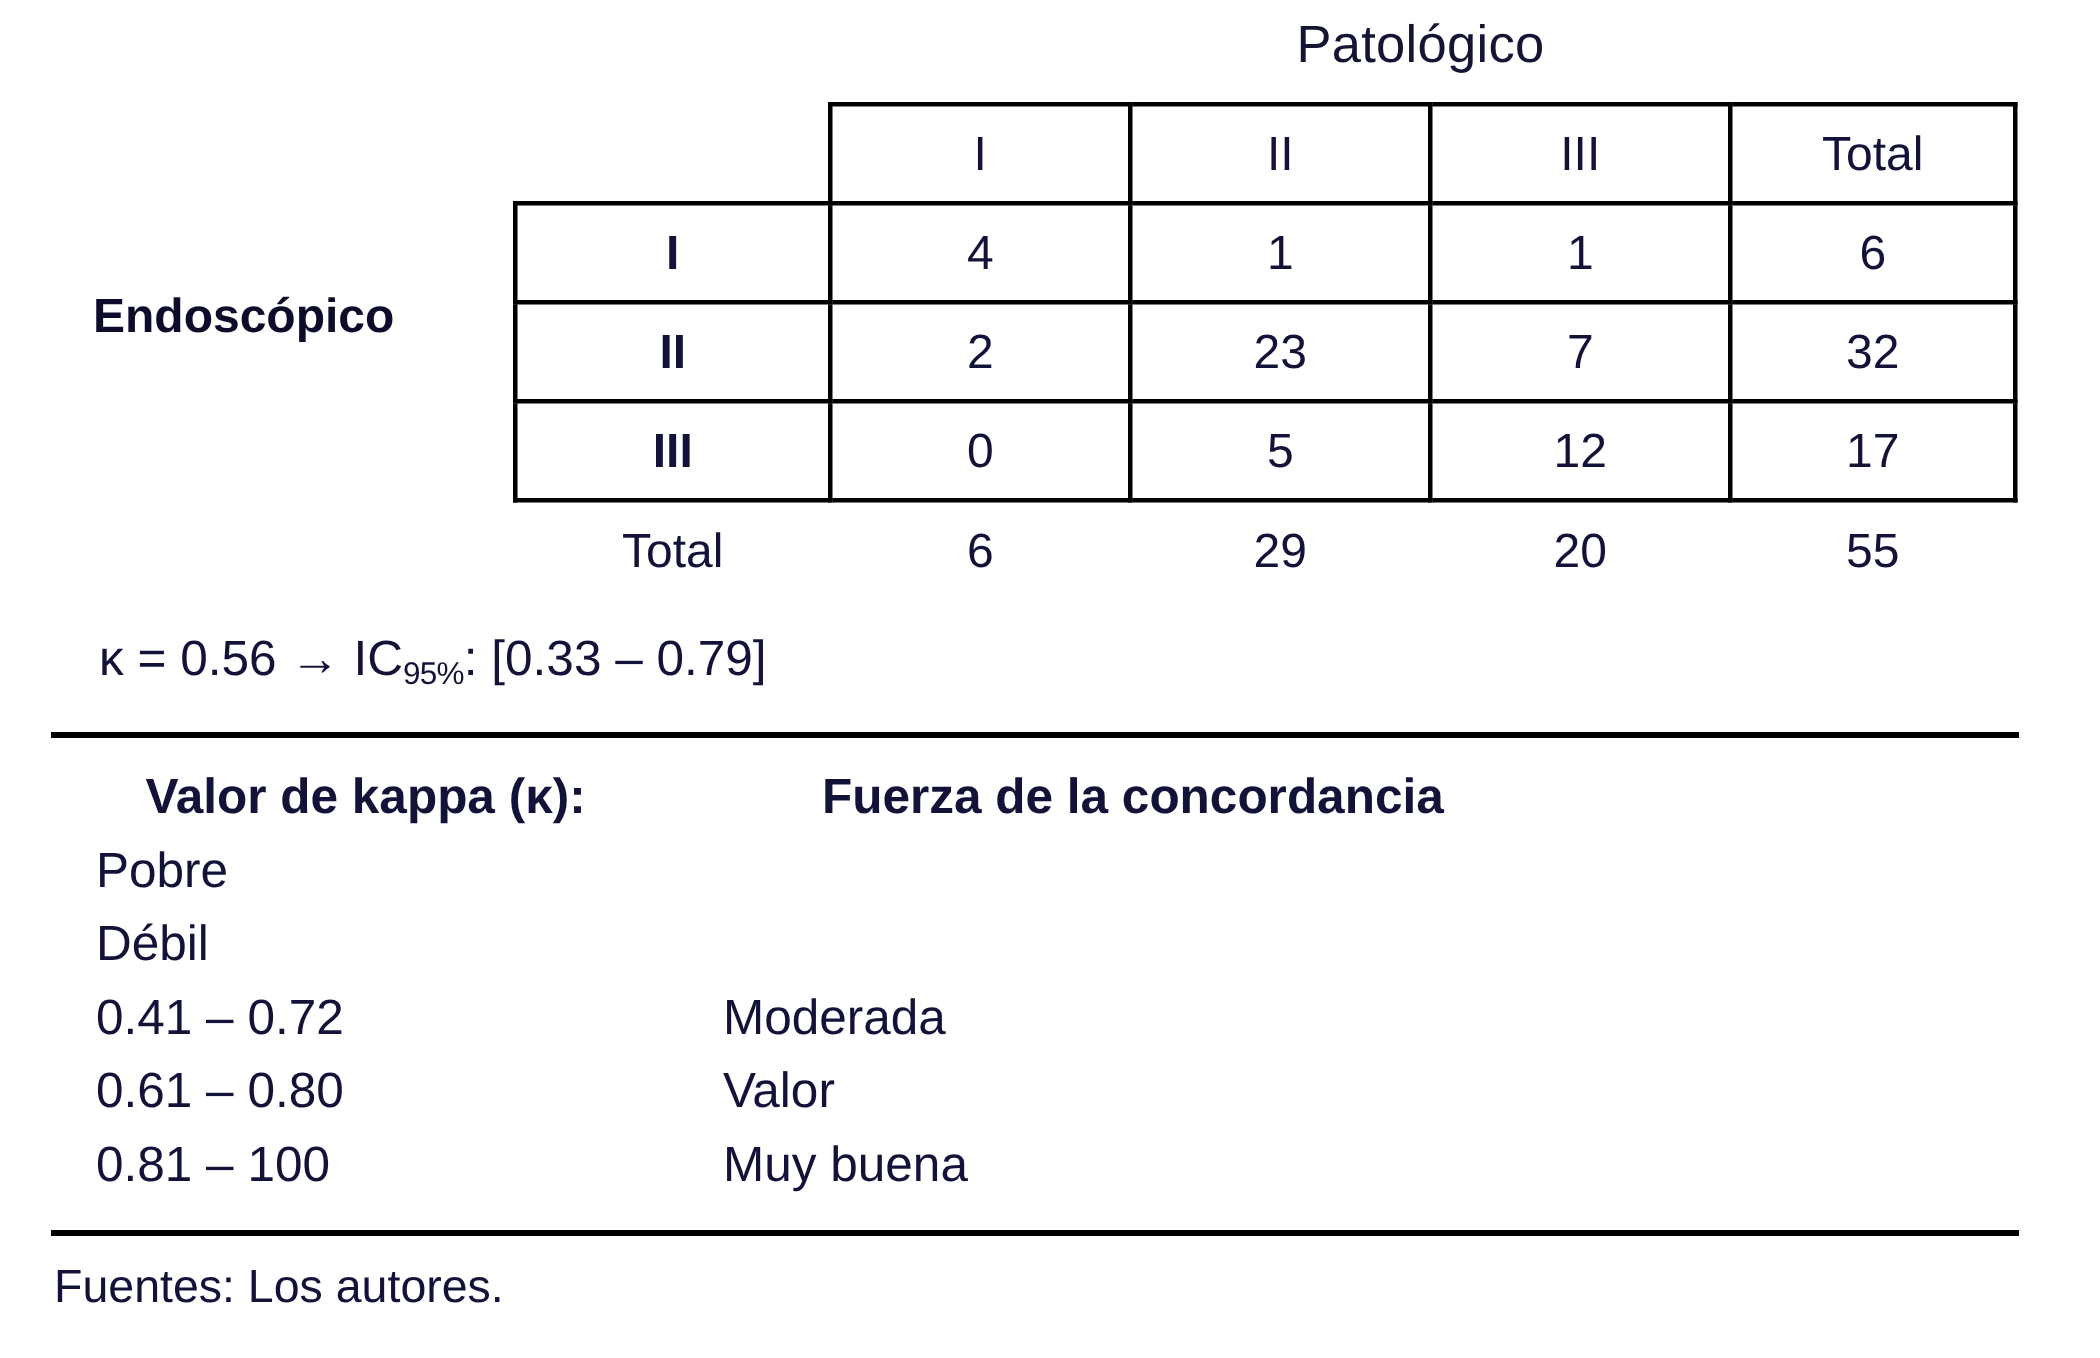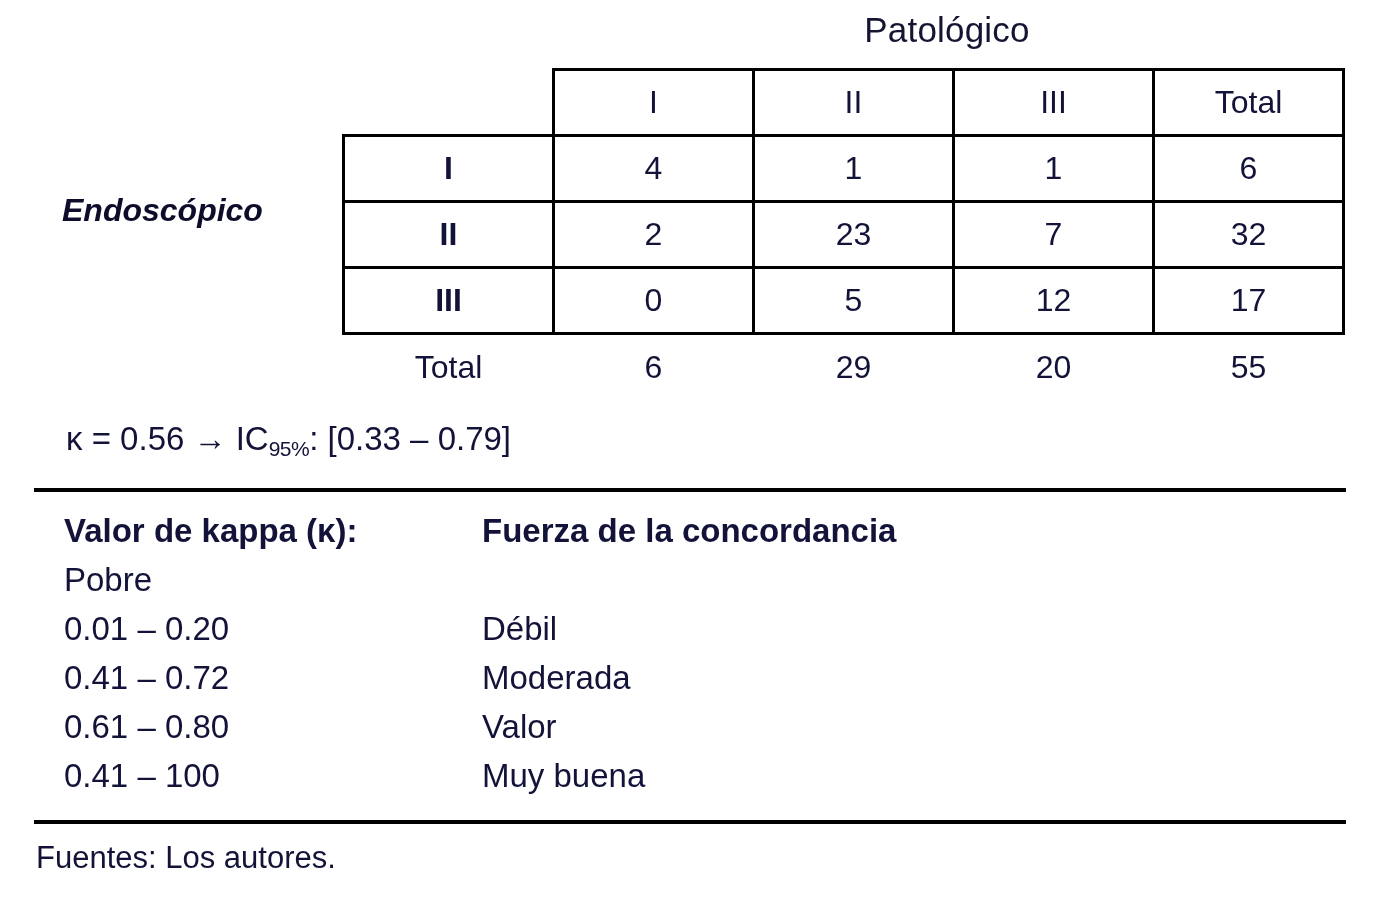--- a/index.html
+++ b/index.html
@@ -42,21 +42,20 @@
     letter-spacing: 0.2px;
   }
 
   .row-title {
     position: absolute;
     left: 62px;
     top: 192px;
     font-size: 32px;
     font-weight: bold;
     color: #0d0d2b;
-    font-style: italic;
   }
 
   table.xtab {
     position: absolute;
     left: 342px;
     top: 68px;
     border-collapse: collapse;
     table-layout: fixed;
   }
   table.xtab td {
@@ -128,20 +127,21 @@
     font-size: 33px;
     color: #13133a;
   }
   .legend-row .c2 {
     font-size: 33px;
     color: #13133a;
   }
   .legend-head .c1,
   .legend-head .c2 {
     font-weight: bold;
+    margin-left: 33px;
   }
 
   
   .source {
     position: absolute;
     left: 36px;
     top: 840px;
     font-size: 31px;
     color: #13133a;
   }
@@ -210,33 +210,32 @@
 
   <div class="legend">
     <div class="legend-row legend-head">
       <div class="c1">Valor de kappa (κ):</div>
       <div class="c2">Fuerza de la concordancia</div>
     </div>
     <div class="legend-row">
       <div class="c2">Pobre</div>
     </div>
     <div class="legend-row">
-      <div class="c1">0.01 – 0.20</div>
       <div class="c2">Débil</div>
     </div>
     <div class="legend-row">
       <div class="c1">0.41 – 0.72</div>
       <div class="c2">Moderada</div>
     </div>
     <div class="legend-row">
       <div class="c1">0.61 – 0.80</div>
       <div class="c2">Valor</div>
     </div>
     <div class="legend-row">
-      <div class="c1">0.41 – 100</div>
+      <div class="c1">0.81 – 100</div>
       <div class="c2">Muy buena</div>
     </div>
   </div>
 
   <div class="rule rule-bottom"></div>
 
   <div class="source">Fuentes: Los autores.</div>
 
 </div>
 

